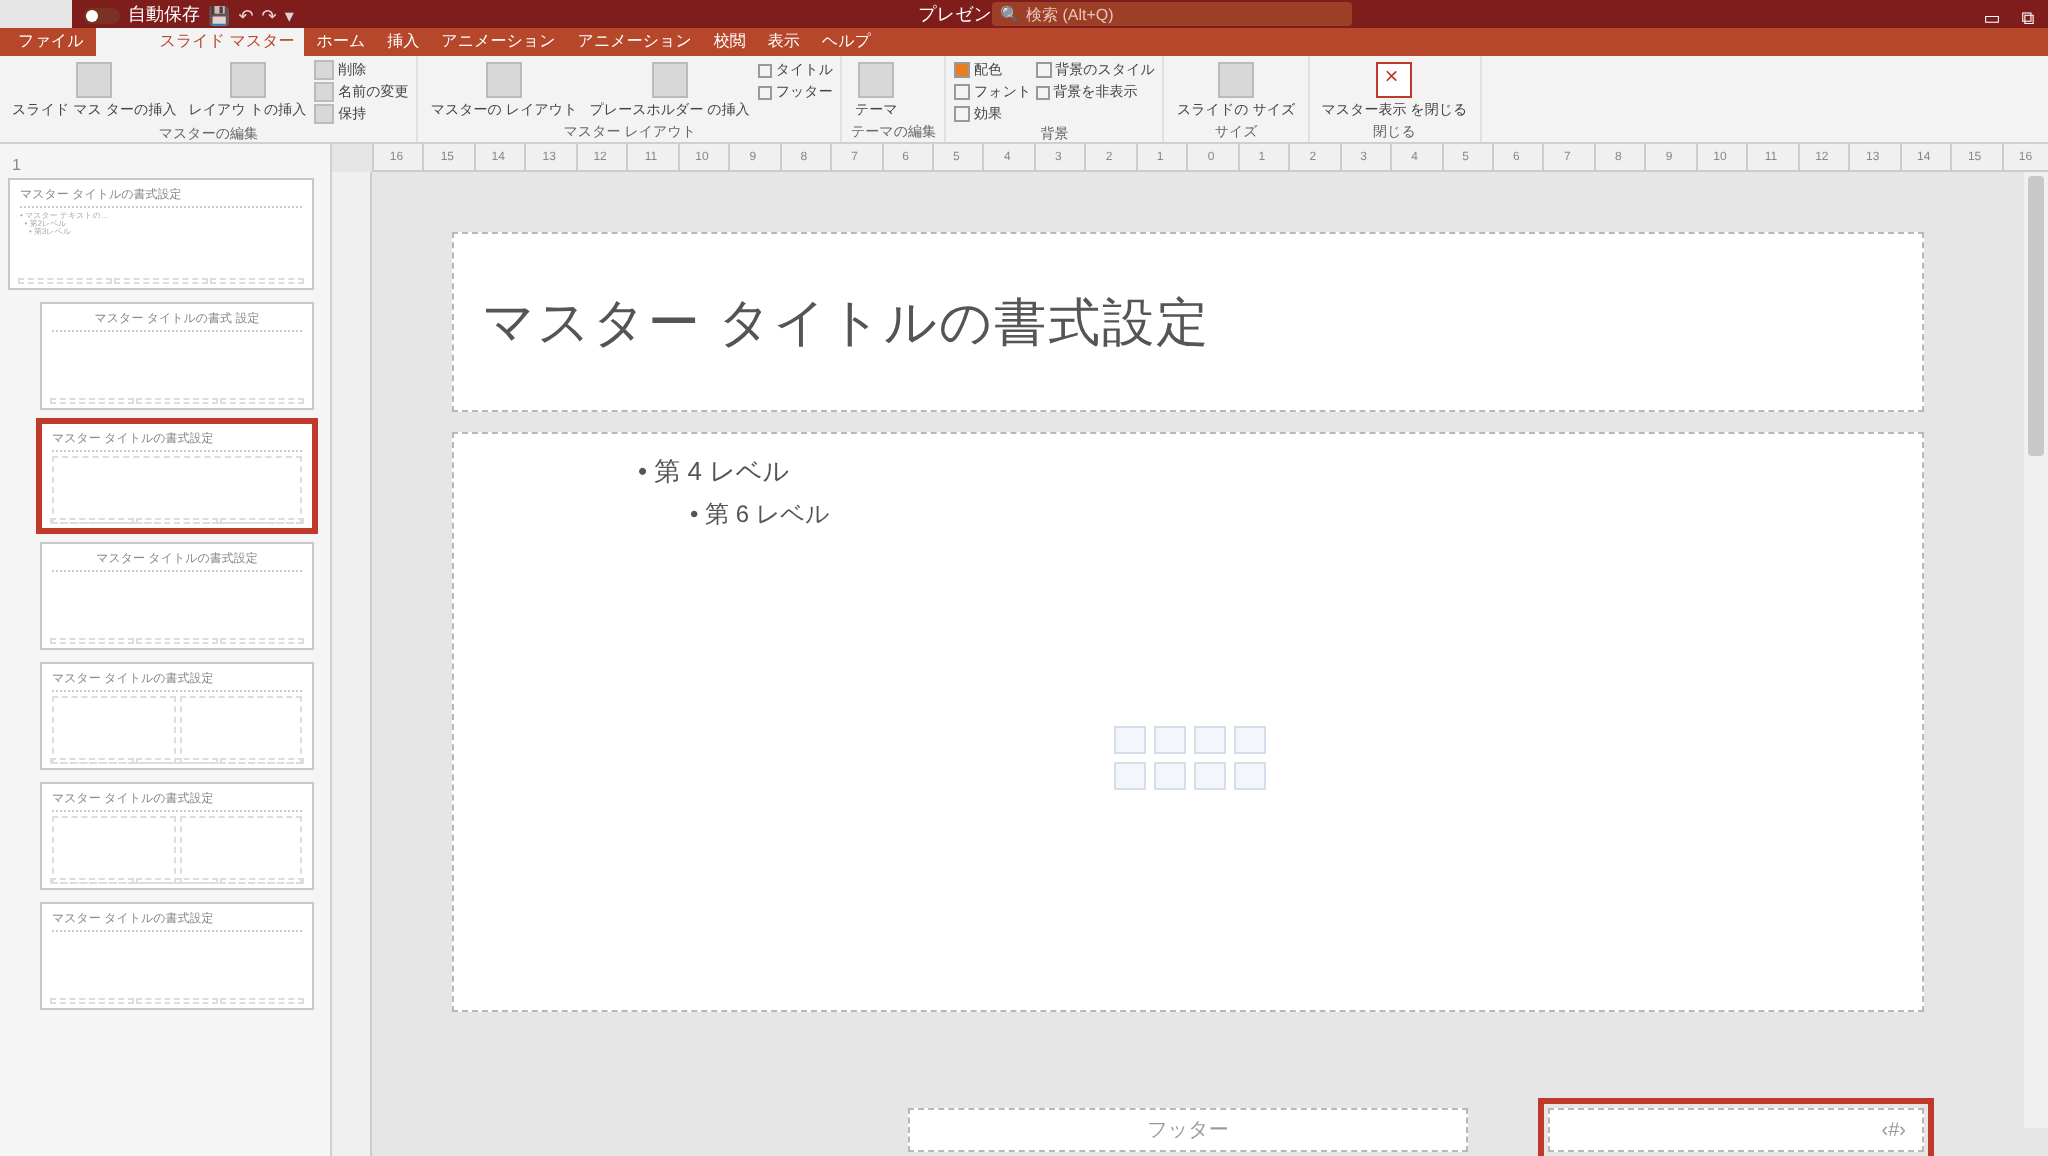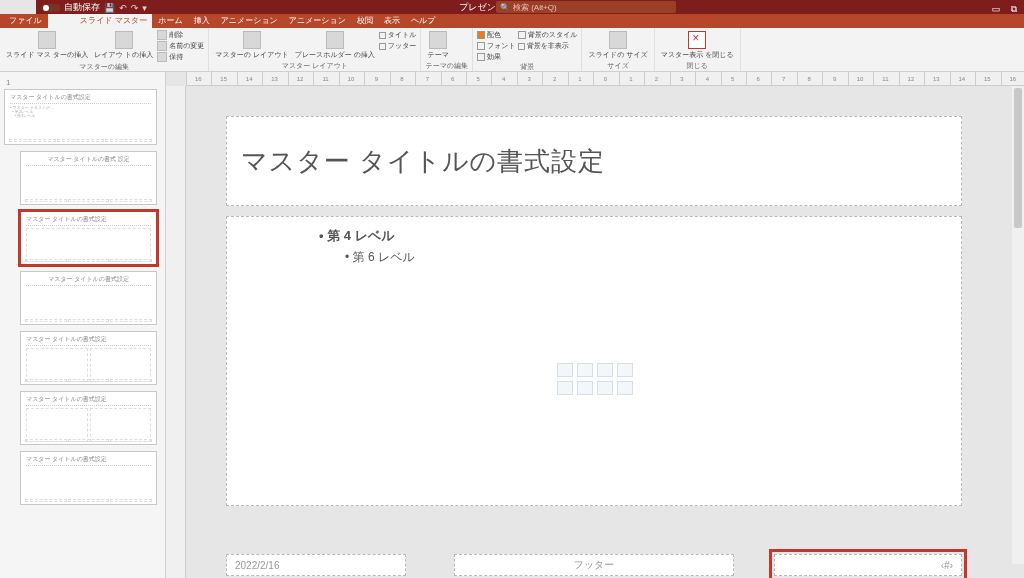--- a/index.html
+++ b/index.html
@@ -58,21 +58,21 @@
 .ph { border:1px dashed #b8b8b8; background:#fff; position:absolute; }
 .ph.title { top:0; left:0; right:0; height:90px; display:flex; align-items:center; padding:8px 14px; font-size:26px; color:#555; font-weight:300; letter-spacing:1px;}
 .ph.body { top:100px; left:0; right:0; height:290px; padding:8px 14px; font-size:14px; color:#555;}
 .ph.body ul { list-style:none; }
 .ph.body li { padding:2px 0; }
 .ph.body .l1::before { content:"• "; }
 .ph.body .l2 { padding-left:26px; }
 .ph.body .l2::before { content:"• "; }
 .ph.body .l3 { padding-left:52px; }
 .ph.body .l3::before { content:"• "; }
-.ph.body .l4 { padding-left:78px; font-size:13px;font-weight:bold;}
+.ph.body .l4 { padding-left:78px; font-size:13px;}
 .ph.body .l4::before { content:"• "; }
 .ph.body .l5 { padding-left:104px; font-size:12px;}
 .ph.body .l5::before { content:"• "; }
 .content-icons { position:absolute; top:146px; left:330px; display:grid; grid-template-columns:repeat(4,16px); gap:4px; opacity:0.5;}
 .content-icons span { width:16px; height:14px; border:1px solid #aac0d8; background:#e8f0f8;}
 .ph.footer { bottom:0; height:22px; display:flex; align-items:center; justify-content:center; font-size:10px; color:#999;}
 .ph.date { left:0; width:180px; padding-left:8px; justify-content:flex-start;}
 .ph.ftr { left:228px; width:280px; text-align:center;}
 .ph.num { right:0; width:188px; justify-content:flex-end; padding-right:8px; outline:3px solid #c0392b; outline-offset:2px;}
 
@@ -357,23 +357,20 @@
           <span></span>
           <span></span>
           <span></span>
           <span></span>
           <span></span>
           <span></span>
           <span></span>
           <span></span>
         </div>
       </div>
-      <div class="ph footer date">
-        <span>2022/2/16</span>
-      </div>
       <div class="ph footer ftr">
         <span>フッター</span>
       </div>
       <div class="ph footer num">
         <span>‹#›</span>
       </div>
     </div>
 
     <div class="scrollbarV">
       <div class="sthumb"></div>

